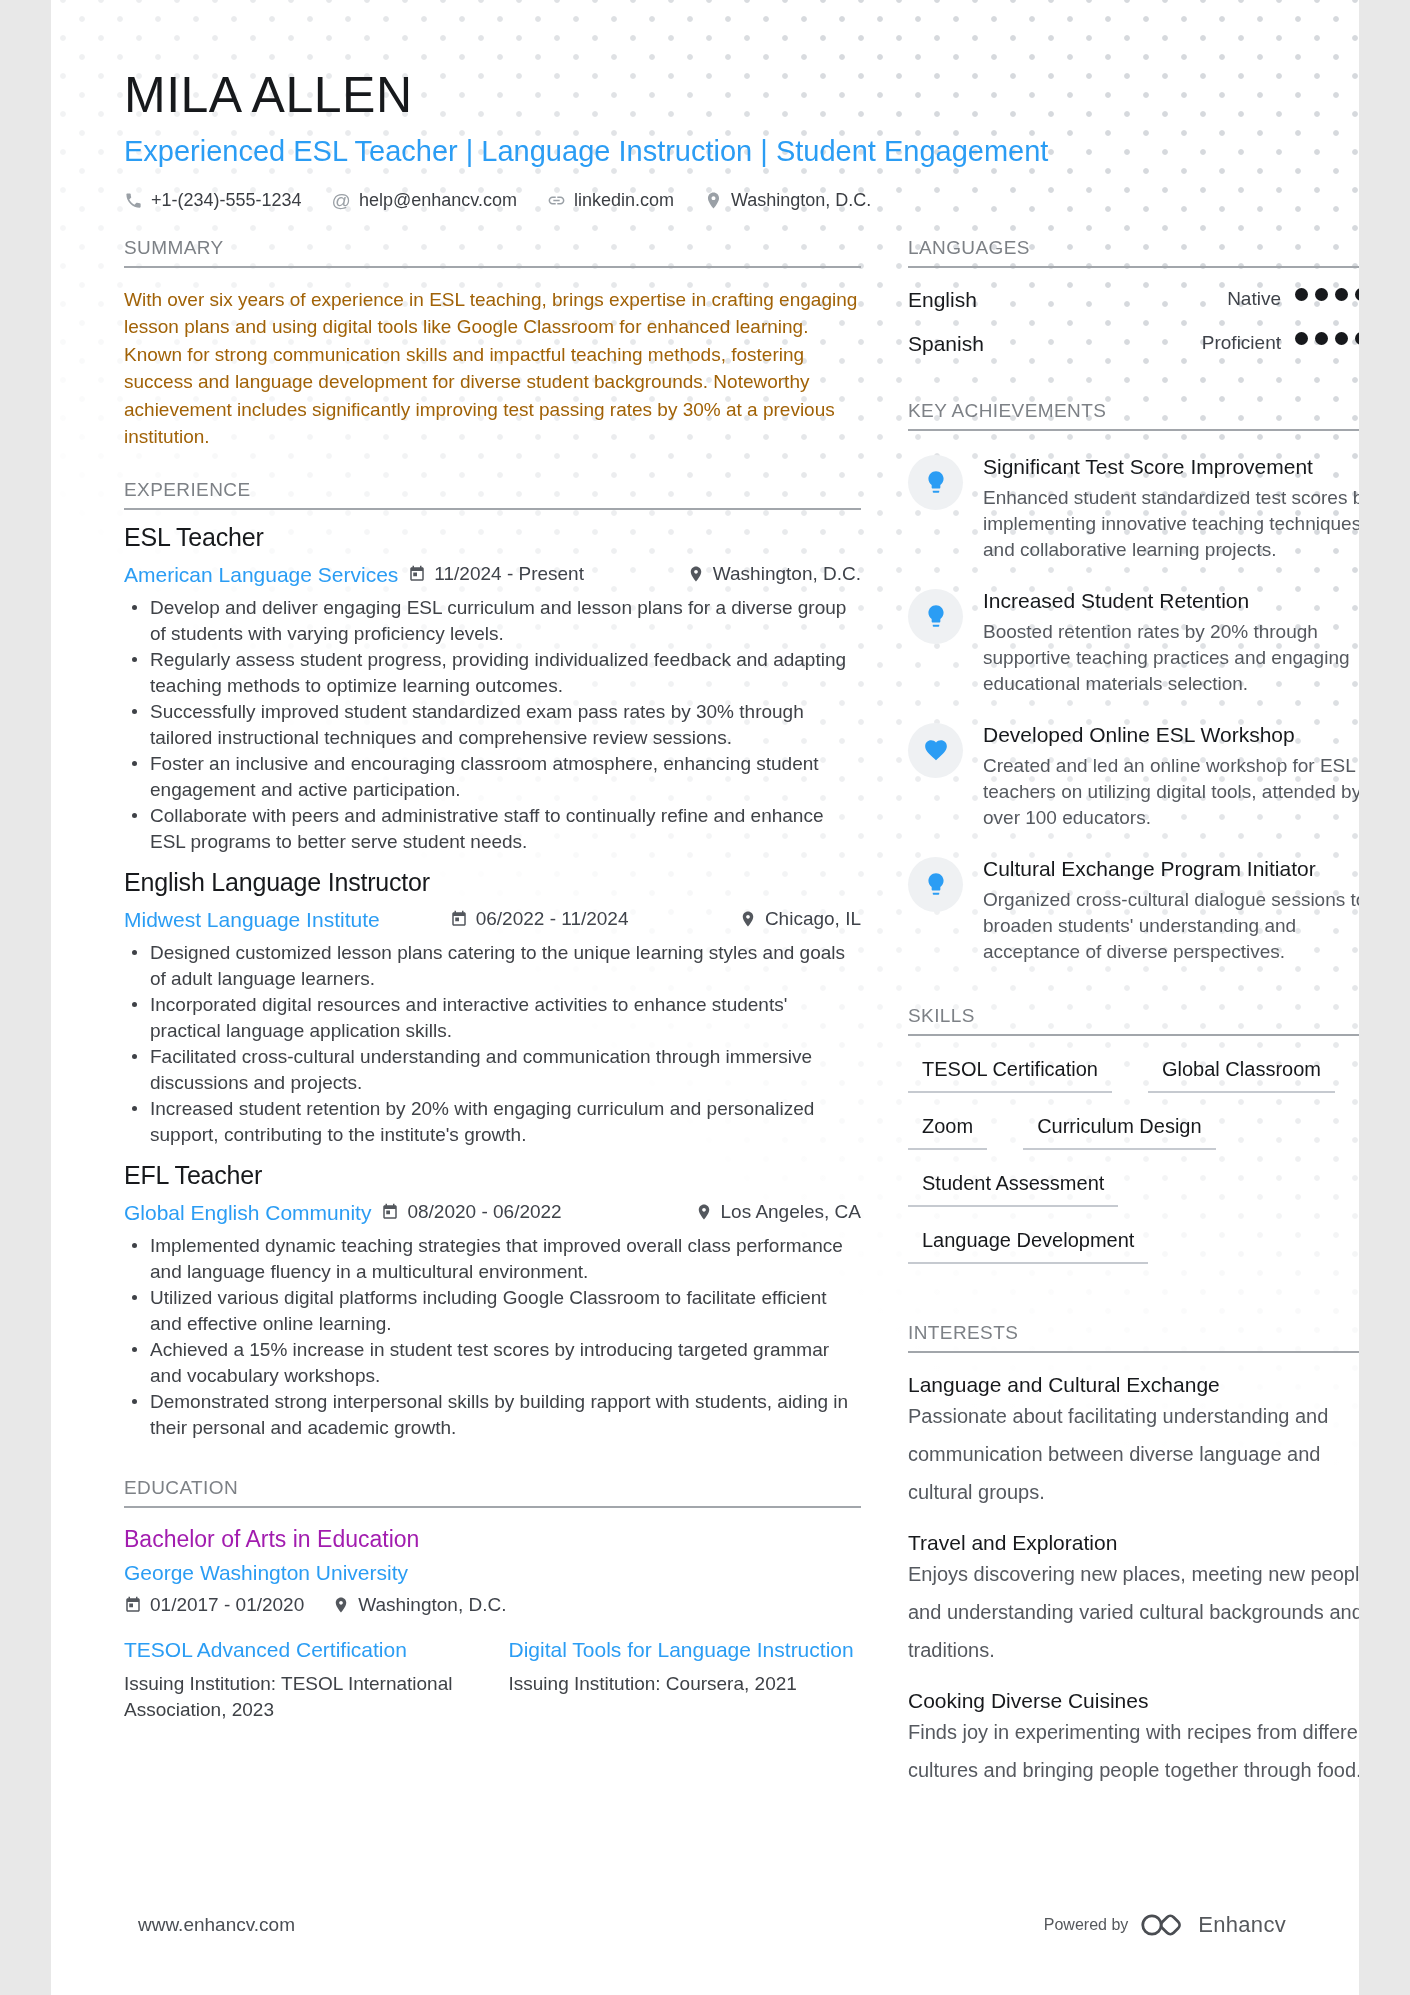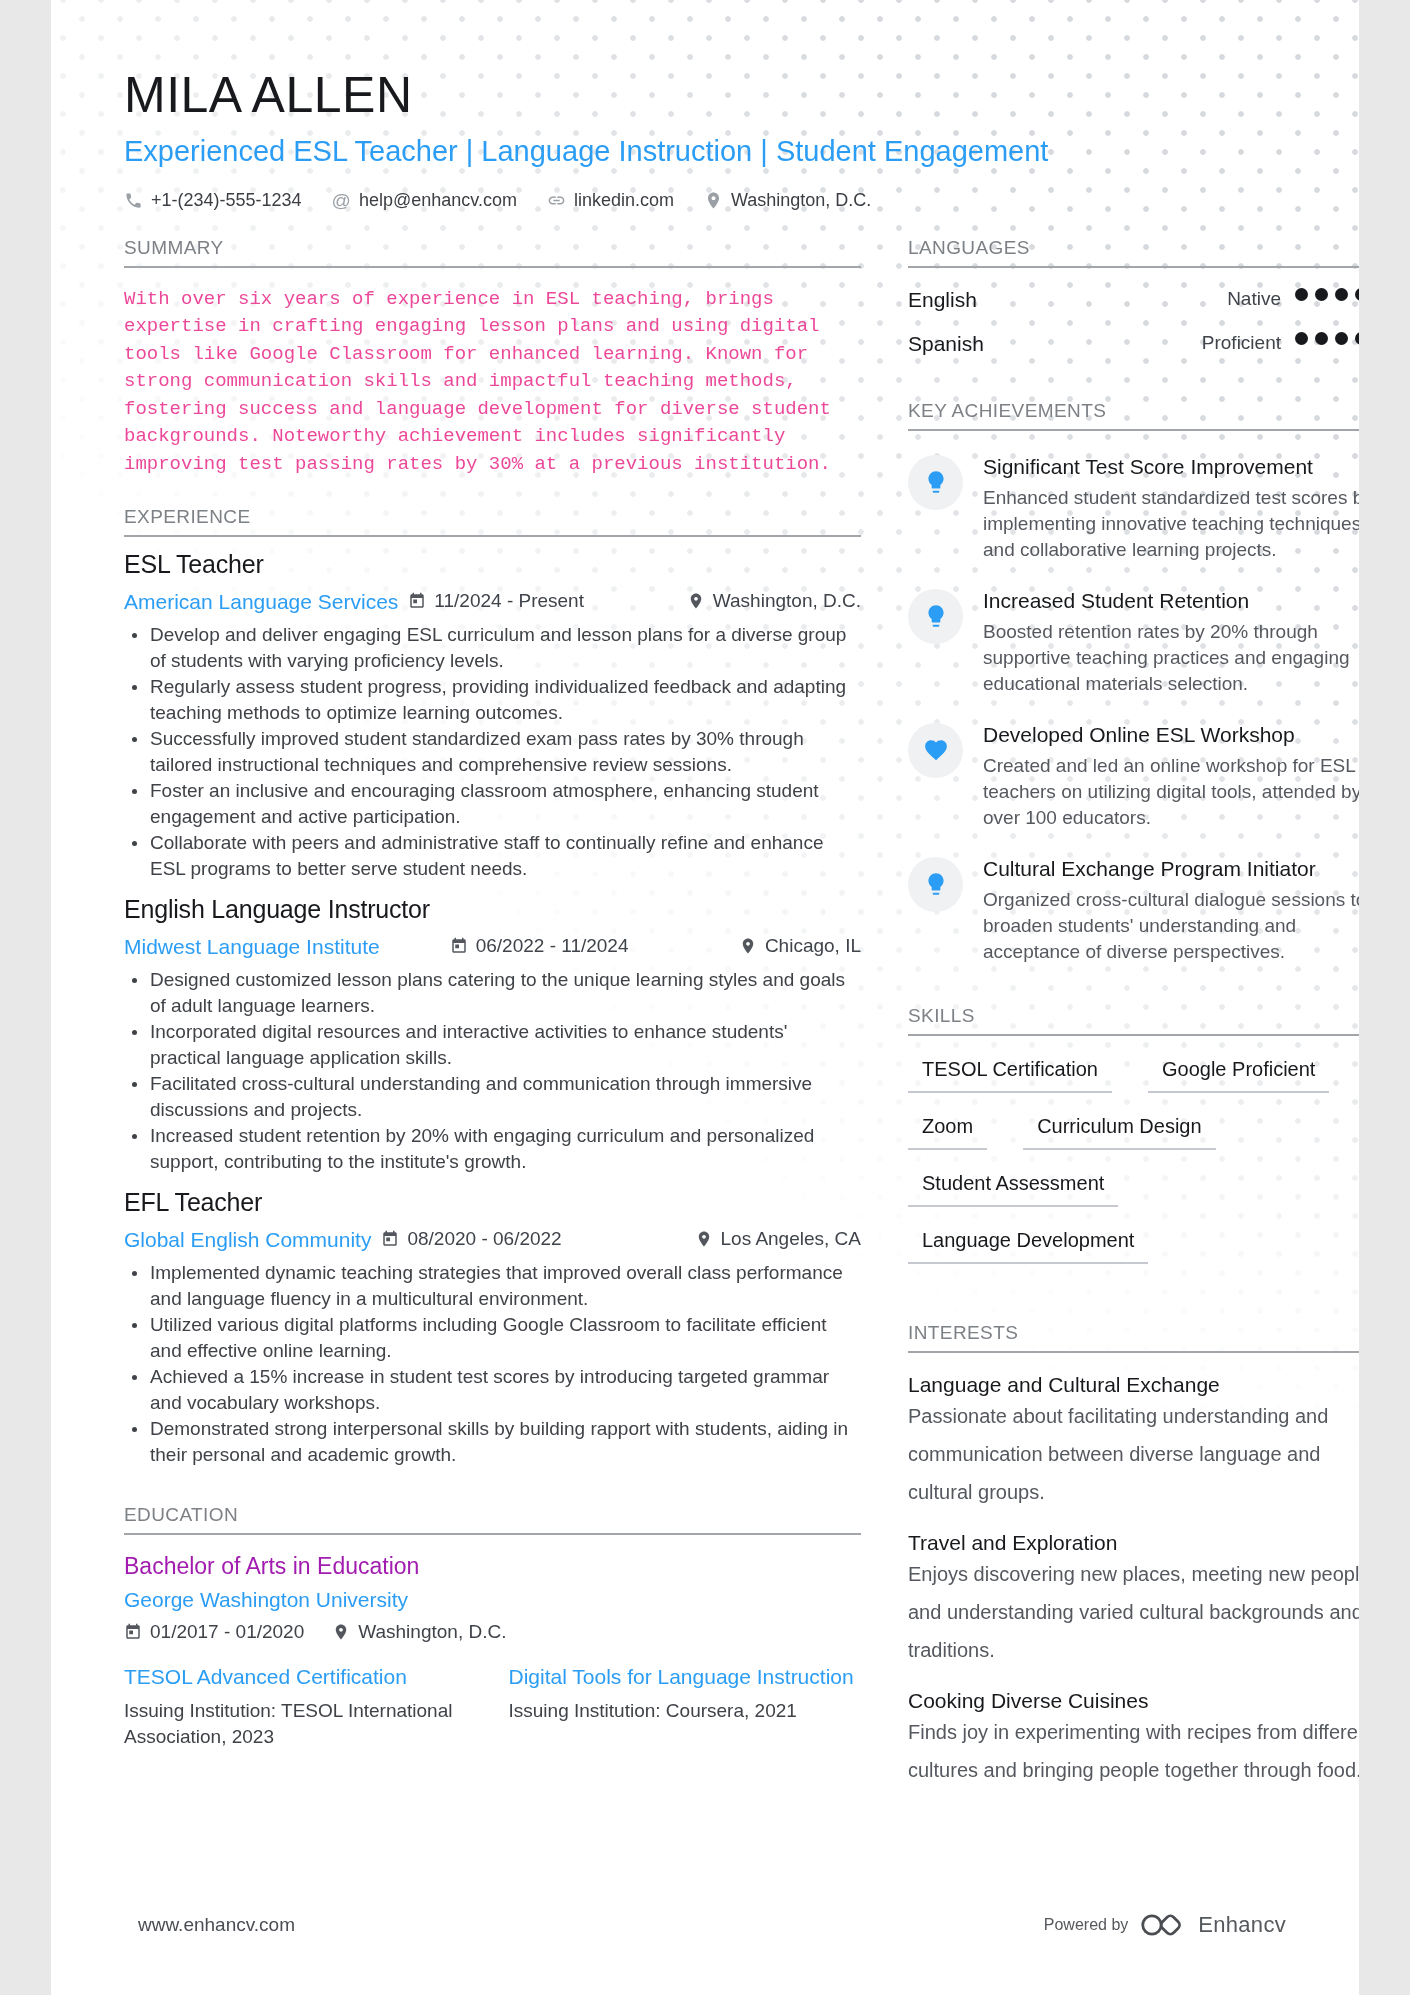--- a/index.html
+++ b/index.html
@@ -38,21 +38,21 @@
   .cols { display:flex; align-items:flex-start; margin-top:26px; }
   .col-left { width:737px; flex:0 0 737px; }
   .col-right { width:480px; flex:0 0 480px; margin-left:47px; }
 
   .sec-head {
     font-size:19px; line-height:21px; letter-spacing:0.4px; color:#7d8186;
     padding-bottom:8px; border-bottom:2px solid #a2a6ab;
   }
 
   
-  .summary-text { margin-top:18px; font-size:19px; line-height:27.5px; color:#ec4899;font-family:Liberation Mono, monospace; }
+  .summary-text { margin-top:18px; font-size:19px; line-height:27.5px; color:#a16207; }
 
   
   .exp-head { margin-top:28px; }
   .job { margin-top:14px; }
   .job:first-of-type { margin-top:20px; }
   .job-title { font-size:25px; line-height:27px; font-weight:500; color:#17191c; letter-spacing:-0.2px; }
   .job-meta { margin-top:12px; display:flex; align-items:flex-start; font-size:19px; color:#3f434a; }
   .company { font-size:21px; color:#2b9df4; }
   .meta-group { display:flex; align-items:center; gap:8px; margin-left:10px; white-space:nowrap; }
   .meta-loc { margin-left:auto; }
@@ -370,21 +370,21 @@
           </div>
           <div>
             <div class="ach-title">Cultural Exchange Program Initiator</div>
             <div class="ach-text">Organized cross-cultural dialogue sessions to broaden students' understanding and acceptance of diverse perspectives.</div>
           </div>
         </div>
 
         <div class="sec-head skills-head">SKILLS</div>
         <div class="skill-row">
           <span class="skill">TESOL Certification</span>
-          <span class="skill">Google Proficient</span>
+          <span class="skill">Global Classroom</span>
         </div>
         <div class="skill-row">
           <span class="skill">Zoom</span>
           <span class="skill">Curriculum Design</span>
         </div>
         <div class="skill-row">
           <span class="skill">Student Assessment</span>
         </div>
         <div class="skill-row">
           <span class="skill">Language Development</span>

